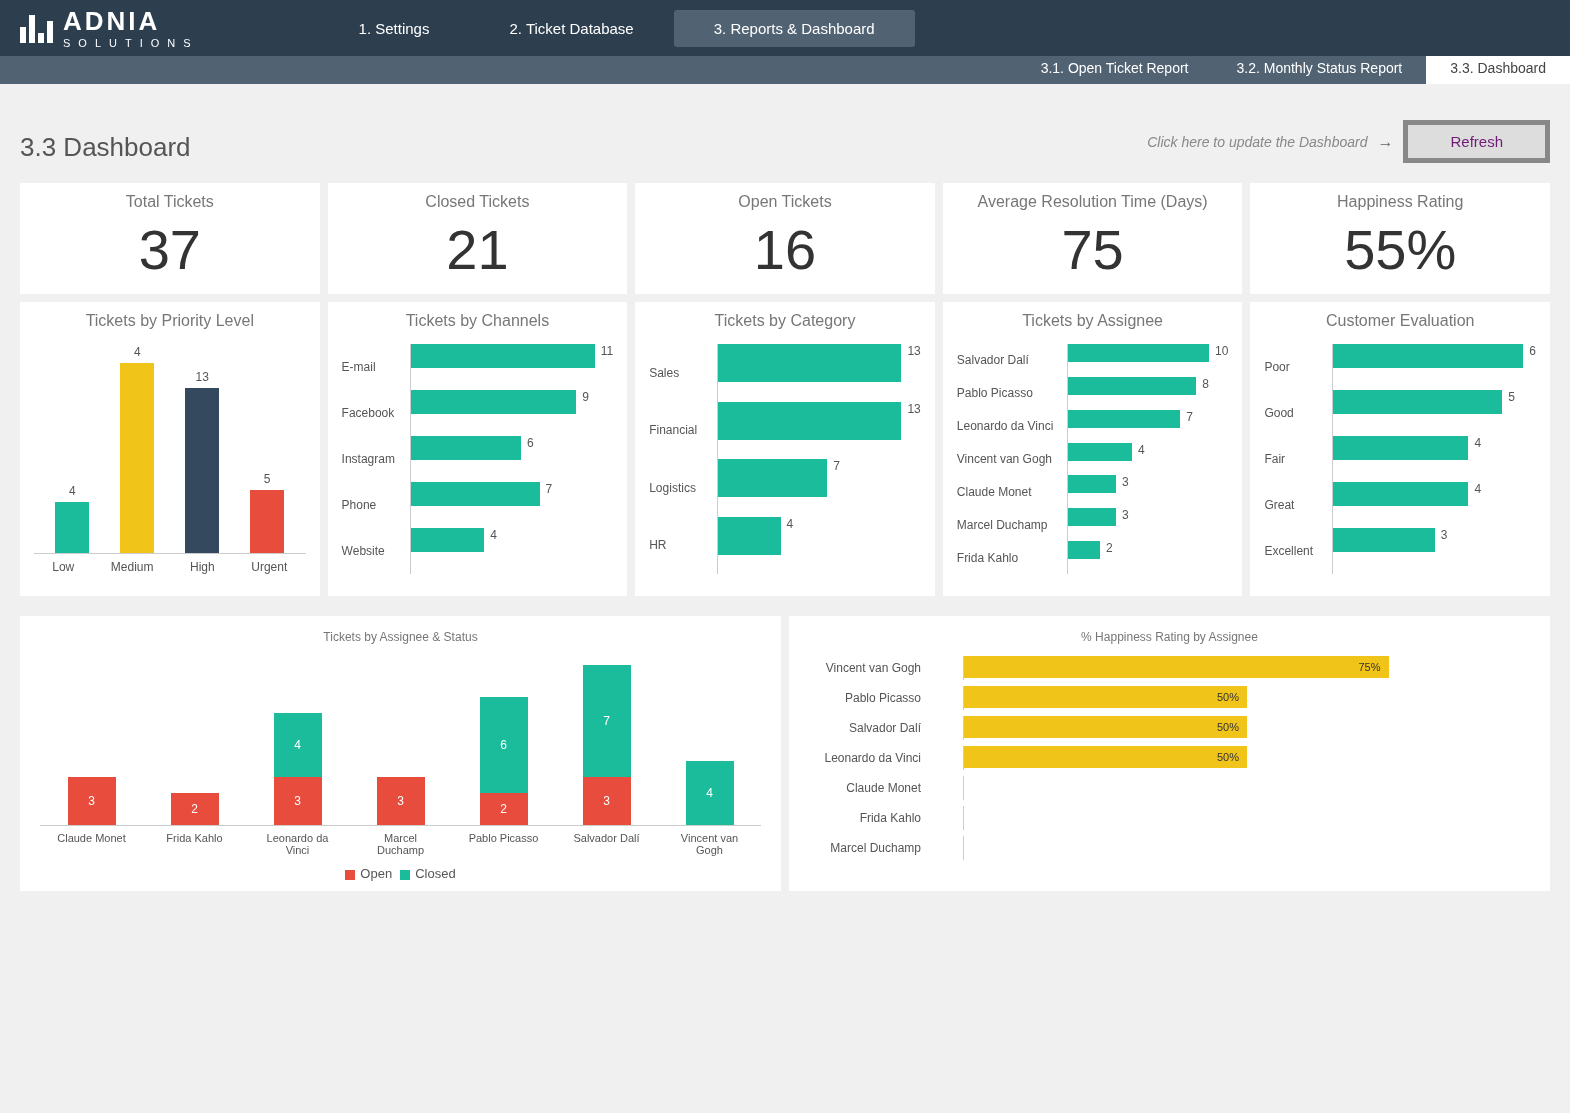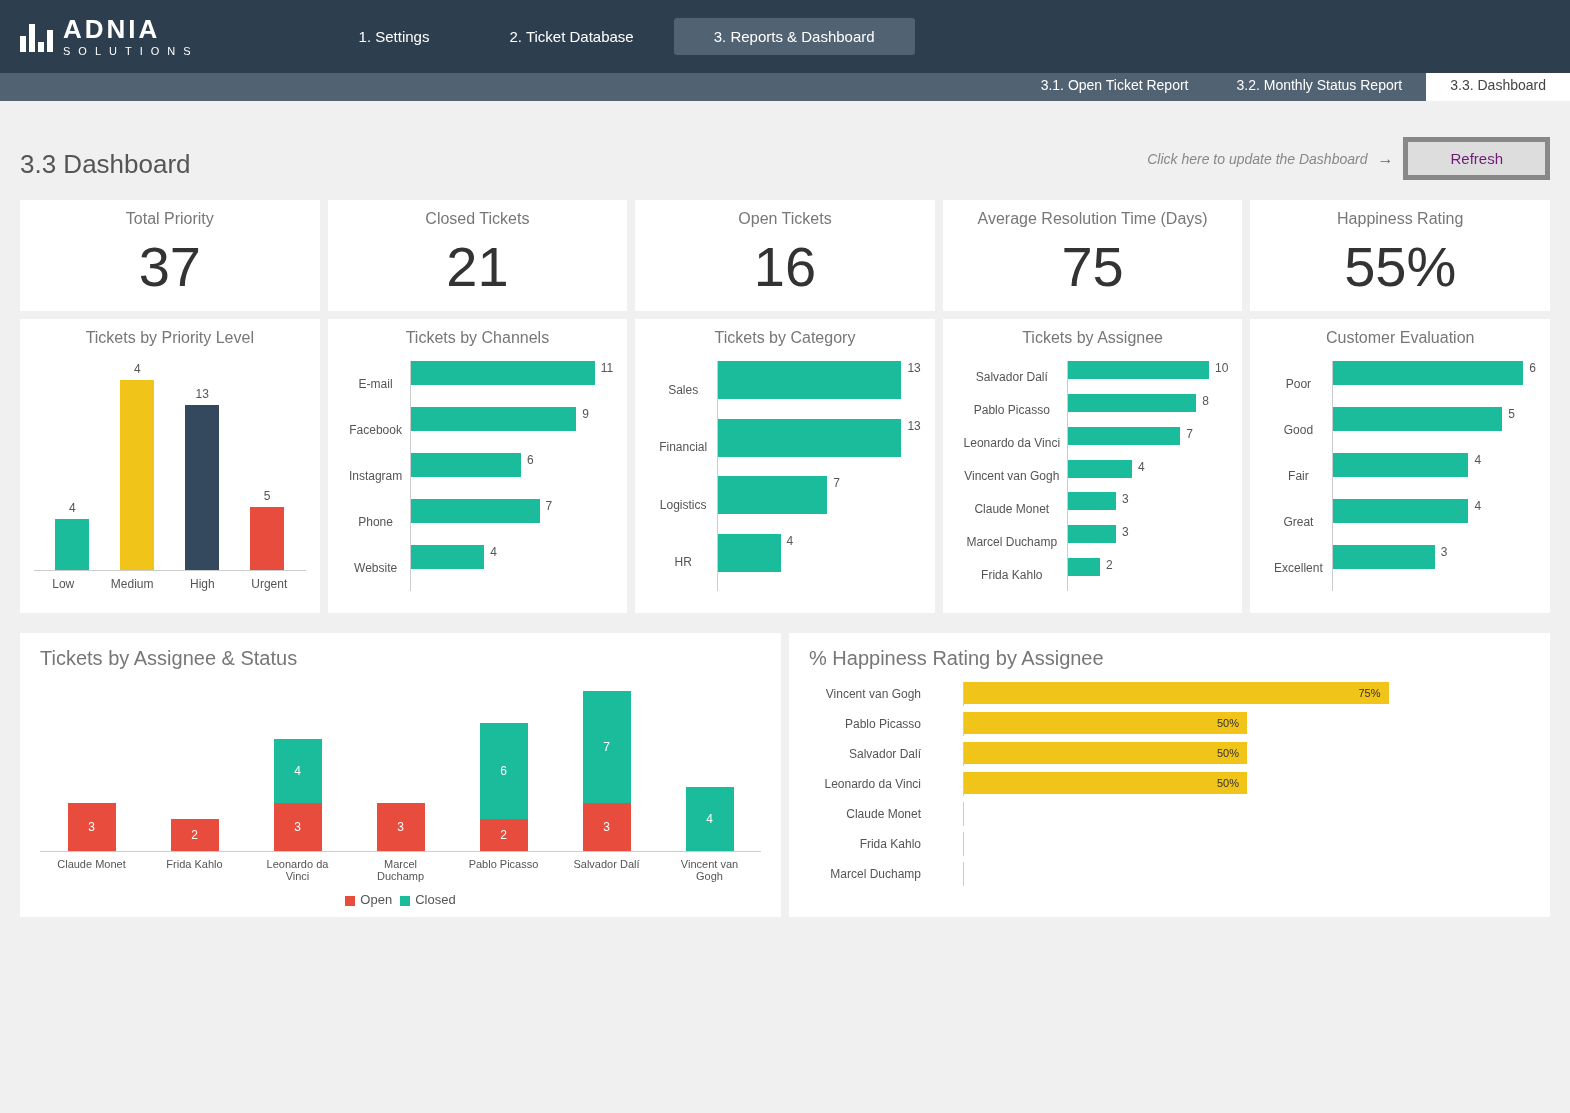--- a/index.html
+++ b/index.html
@@ -1,19 +1,19 @@
 <!DOCTYPE html>
 <html><head>
 <meta charset="utf-8">
 <style>
   * { box-sizing: border-box; margin: 0; padding: 0; }
   body { font-family: "Segoe UI", Arial, sans-serif; background:#f0f0f0; width:1570px; }
   
   
-  .hdr { background:#2d3e4f; height:73px; display:flex; align-items:center; padding-left:20px; }
+  .hdr { background:#2d3e4f; height:56px; display:flex; align-items:center; padding-left:20px; }
   .logo { display:flex; align-items:center; gap:10px; color:#fff; }
   .logo-bars { display:flex; align-items:flex-end; gap:3px; height:30px; }
   .logo-bars span { display:block; width:6px; background:#fff; }
   .logo-bars span:nth-child(1){height:16px} .logo-bars span:nth-child(2){height:28px}
   .logo-bars span:nth-child(3){height:10px} .logo-bars span:nth-child(4){height:22px}
   .logo-txt { display:flex; flex-direction:column; line-height:1; }
   .logo-name { font-size:26px; font-weight:700; letter-spacing:3px; }
   .logo-sub { font-size:11px; letter-spacing:8px; margin-top:4px; text-align:center;}
   .nav { display:flex; gap:0; margin-left:120px; }
   .nav-item { color:#fff; font-size:15px; padding:10px 40px; cursor:pointer; border-radius:3px; }
@@ -41,28 +41,28 @@
   
   .vbars { display:flex; align-items:flex-end; justify-content:space-around; height:210px; border-bottom:1px solid #ccc; padding:0 6px;}
   .vbar-w { display:flex; flex-direction:column; align-items:center; width:48px; }
   .vbar-lbl-top { font-size:12px; color:#555; margin-bottom:4px;}
   .vbar { width:34px; }
   .v-axis { display:flex; justify-content:space-around; padding-top:6px; font-size:12px; color:#555;}
   
   
   .hbars { display:flex; flex-direction:column; height:230px; }
   .hbar-row { display:flex; align-items:center; flex:1; }
-  .hbar-cat { width:88px; text-align:center; font-size:12px; color:#555; }
+  .hbar-cat { width:88px; text-align:left; font-size:12px; color:#555; }
   .hbar-track { flex:1; display:flex; gap:6px; border-left:1px solid #ccc; height:100%; }
   .hbar { height:24px; }
   .hbar-val { font-size:12px; color:#555; }
   
   .wide { grid-column: span 5; display:grid; grid-template-columns:1fr 1fr; gap:8px; padding:0 20px 20px;}
   .wcard { background:#fff; padding:10px 20px; }
-  .wtitle { color:#777; font-size:20px; padding:4px 0 12px;}
+  .wtitle { text-align:center; color:#777; font-size:12px; padding:4px 0 12px;}
   
   
   .stacked { display:flex; align-items:flex-end; justify-content:space-around; height:170px; border-bottom:1px solid #ccc; }
   .stk-col { display:flex; flex-direction:column-reverse; align-items:center; width:48px; }
   .stk-seg { width:48px; color:#fff; font-size:12px; display:flex; align-items:center; justify-content:center;}
   .stk-axis { display:flex; justify-content:space-around; font-size:11px; color:#555; padding-top:6px; text-align:center;}
   .stk-axis span { width:74px; }
   .legend { display:flex; justify-content:center; gap:8px; font-size:13px; color:#555; padding-top:10px;}
   .sw { display:inline-block; width:10px; height:10px; margin-right:5px; vertical-align:middle;}
   
@@ -110,21 +110,21 @@
   <div class="refresh-wrap">
     <span class="refresh-hint">Click here to update the Dashboard</span>
     <span class="arrow">→</span>
     <button class="refresh-btn">Refresh</button>
   </div>
 </div>
 
 <div class="grid">
 
   <div class="card">
-      <div class="card-head">Total Priority</div>
+      <div class="card-head">Total Tickets</div>
       <div class="kpi-val">37</div>
     </div>
   <div class="card">
       <div class="card-head">Closed Tickets</div>
       <div class="kpi-val">21</div>
     </div>
   <div class="card">
       <div class="card-head">Open Tickets</div>
       <div class="kpi-val">16</div>
     </div>

